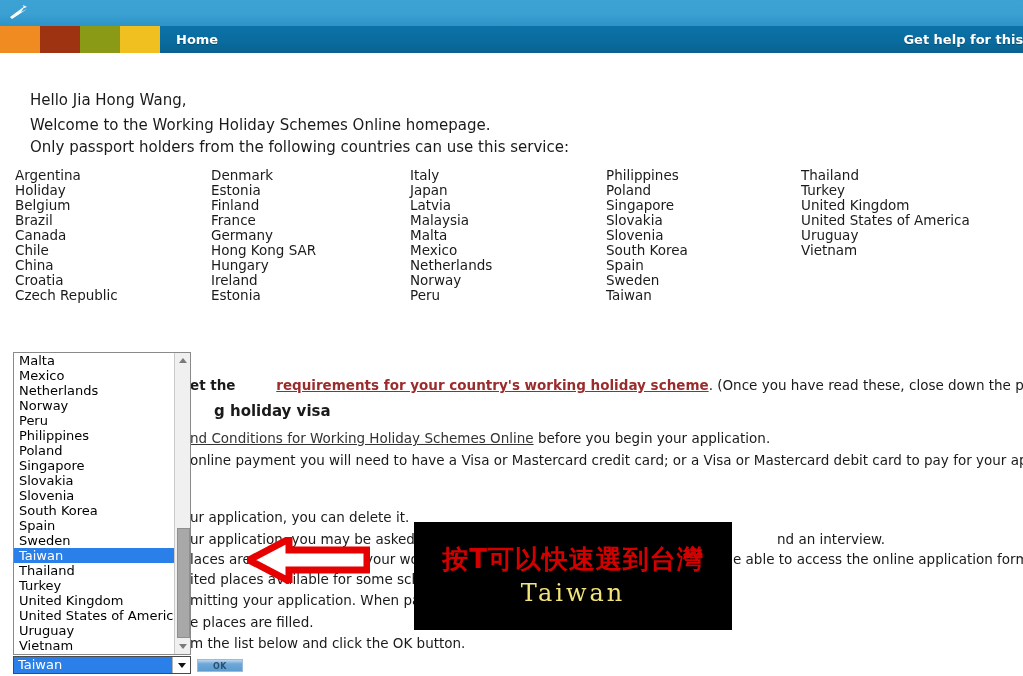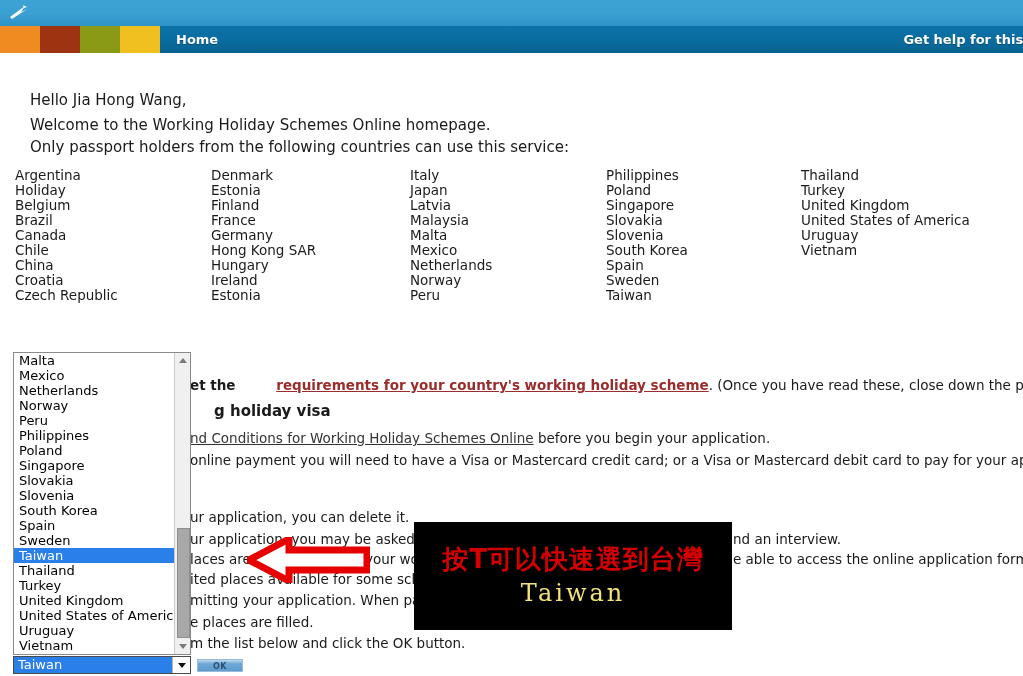--- a/index.html
+++ b/index.html
@@ -233,21 +233,21 @@
 
   <div class="para bold" style="left:190px; top:377px;"><span>et the </span><a class="lnk-red" href="#">requirements for your country's working holiday scheme</a><span style="font-weight:normal">. (Once you have read these, close down the popup window and retu</span></div>
 
   <div class="para h2" style="left:190px; top:402px;margin-left:24px;">g holiday visa</div>
 
   <div class="para" style="left:190px; top:430px;"><a class="lnk-gray" href="#">nd Conditions for Working Holiday Schemes Online</a><span> before you begin your application.</span></div>
 
   <div class="para" style="left:190px; top:452px;">online payment you will need to have a Visa or Mastercard credit card; or a Visa or Mastercard debit card to pay for your application. If you do</div>
   <div class="para" style="left:190px; top:509px;">ur application, you can delete it.</div>
   <div class="para" style="left:190px; top:531px;">ur application, you may be asked to pr</div>
-  <div class="para" style="left:733px; top:531px;">nd an interview.</div>
+  <div class="para" style="left:733px; top:531px;padding-left:44px;">nd an interview.</div>
   <div class="para" style="left:190px; top:551px;"><span>laces are "available unde</span><span> your wor</span></div>
   <div class="para" style="left:733px; top:551px;">e able to access the online application form.</div>
   <div class="para" style="left:190px; top:571px;">ited places available for some scheme</div>
   <div class="para" style="left:190px; top:592px;">mitting your application. When payme</div>
   <div class="para" style="left:190px; top:614px;">e places are filled.</div>
   <div class="para" style="left:190px; top:635px;">m the list below and click the OK button.</div>
 
   <div class="dd-popup">
     <div class="dd-list" id="dd-list">
         <div class="dd-item">Malta</div>

